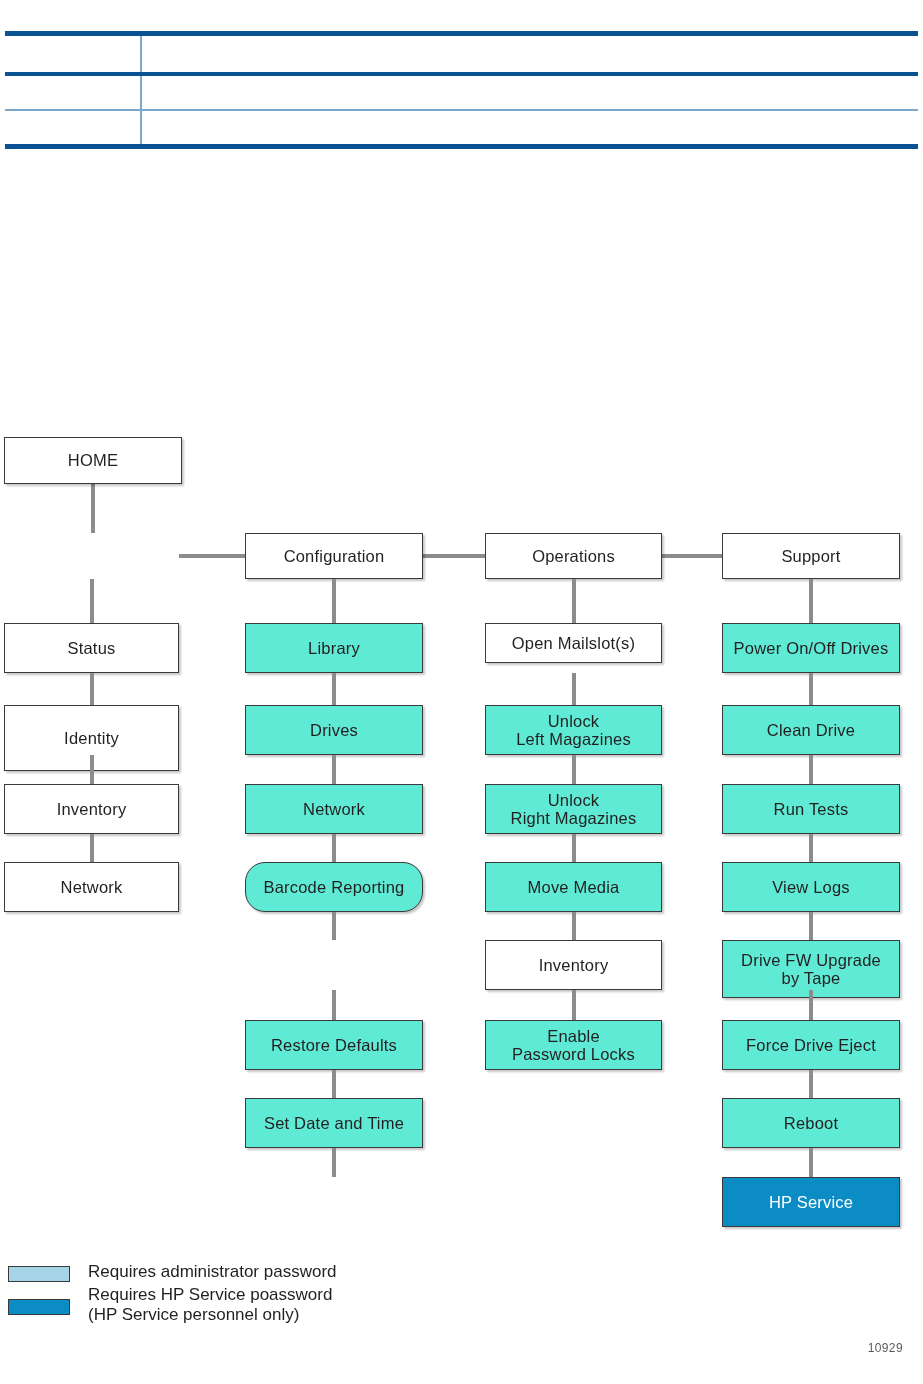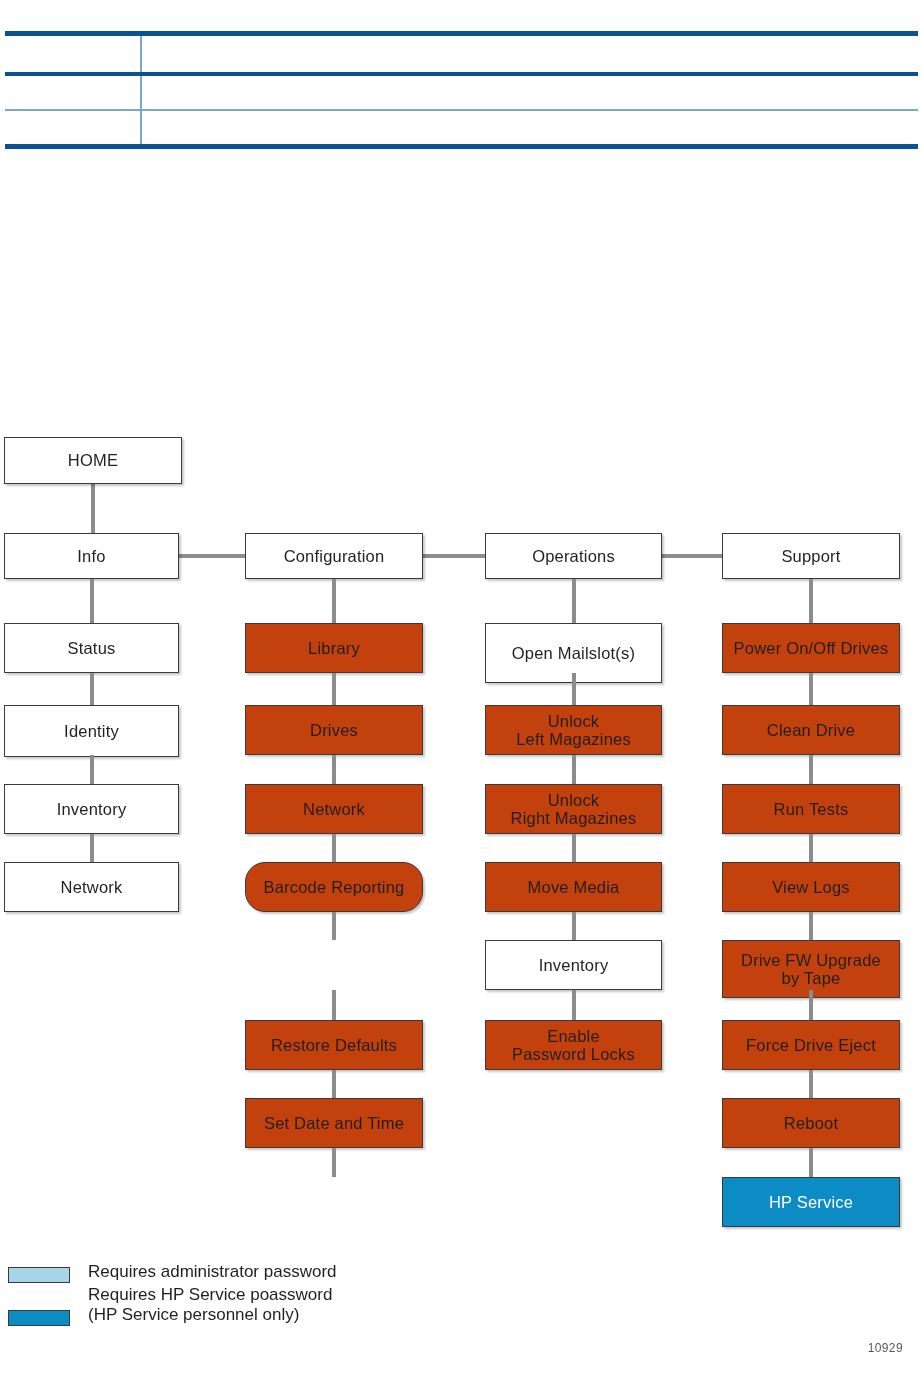--- a/index.html
+++ b/index.html
@@ -56,21 +56,21 @@
     align-items: center;
     justify-content: center;
     text-align: center;
     font-size: 16.5px;
     line-height: 1.12;
     letter-spacing: 0.2px;
     color: #231f20;
     box-shadow: 2px 2px 2px rgba(0,0,0,0.22);
     padding: 0 3px;
   }
-  .node.admin  { background: #c2410c; }
+  .node.admin  { background: #5eead4; }
   .node.hpserv { background: #0b8cc4; color: #ffffff; }
 
   .node .lbl { display: block; white-space: pre-line; }
 
   
   .conn {
     position: absolute;
     background: #8c8c8c;
   }
   .conn.v { width: 4px; }
@@ -78,21 +78,21 @@
 
   
   .legend {
     position: absolute;
     left: 8px;
     top: 1262px;
     width: 500px;
   }
   .legend-row {
     display: flex;
-    align-items: flex-end;
+    align-items: center;
     margin-bottom: 2px;
   }
   .swatch {
     box-sizing: border-box;
     width: 62px;
     height: 16px;
     border: 1.6px solid #3a3a3a;
     flex: 0 0 auto;
     margin-top: 3px;
   }
@@ -136,29 +136,26 @@
   </table>
 
 <div id="flow">
     <div class="conn v" style="left: 91px; top: 484px; height: 49px;"></div>
     <div class="node" style="left: 4px; top: 437px; width: 178px; height: 47px;">
       <span class="lbl">HOME</span>
     </div>
     <div class="conn h" style="left: 179px; top: 554px; width: 66px;"></div>
     <div class="conn h" style="left: 423px; top: 554px; width: 62px;"></div>
     <div class="conn h" style="left: 662px; top: 554px; width: 60px;"></div>
-    <div class="node" style="left: 4px; top: 533px; width: 175px; height: 46px;">
-      <span class="lbl">Info</span>
-    </div>
     <div class="conn v" style="left: 89.5px; top: 579px; height: 44px;"></div>
     <div class="node" style="left: 4px; top: 623px; width: 175px; height: 50px;">
       <span class="lbl">Status</span>
     </div>
     <div class="conn v" style="left: 89.5px; top: 673px; height: 32px;"></div>
-    <div class="node" style="left: 4px; top: 705px; width: 175px; height: 52px;">
+    <div class="node" style="left: 4px; top: 705px; width: 175px; height: 66px;">
       <span class="lbl">Identity</span>
     </div>
     <div class="conn v" style="left: 89.5px; top: 755px; height: 29px;"></div>
     <div class="node" style="left: 4px; top: 784px; width: 175px; height: 50px;">
       <span class="lbl">Inventory</span>
     </div>
     <div class="conn v" style="left: 89.5px; top: 834px; height: 28px;"></div>
     <div class="node" style="left: 4px; top: 862px; width: 175px; height: 50px;">
       <span class="lbl">Network</span>
     </div>
@@ -188,21 +185,21 @@
     </div>
     <div class="conn v" style="left: 332px; top: 1070px; height: 28px;"></div>
     <div class="node admin" style="left: 245px; top: 1098px; width: 178px; height: 50px;">
       <span class="lbl">Set Date and Time</span>
     </div>
     <div class="conn v" style="left: 332px; top: 1148px; height: 29px;"></div>
     <div class="node" style="left: 485px; top: 533px; width: 177px; height: 46px;">
       <span class="lbl">Operations</span>
     </div>
     <div class="conn v" style="left: 571.5px; top: 579px; height: 44px;"></div>
-    <div class="node" style="left: 485px; top: 623px; width: 177px; height: 60px;">
+    <div class="node" style="left: 485px; top: 623px; width: 177px; height: 40px;">
       <span class="lbl">Open Mailslot(s)</span>
     </div>
     <div class="conn v" style="left: 571.5px; top: 673px; height: 32px;"></div>
     <div class="node admin" style="left: 485px; top: 705px; width: 177px; height: 50px;">
       <span class="lbl">Unlock
 Left Magazines</span>
     </div>
     <div class="conn v" style="left: 571.5px; top: 755px; height: 29px;"></div>
     <div class="node admin" style="left: 485px; top: 784px; width: 177px; height: 50px;">
       <span class="lbl">Unlock

